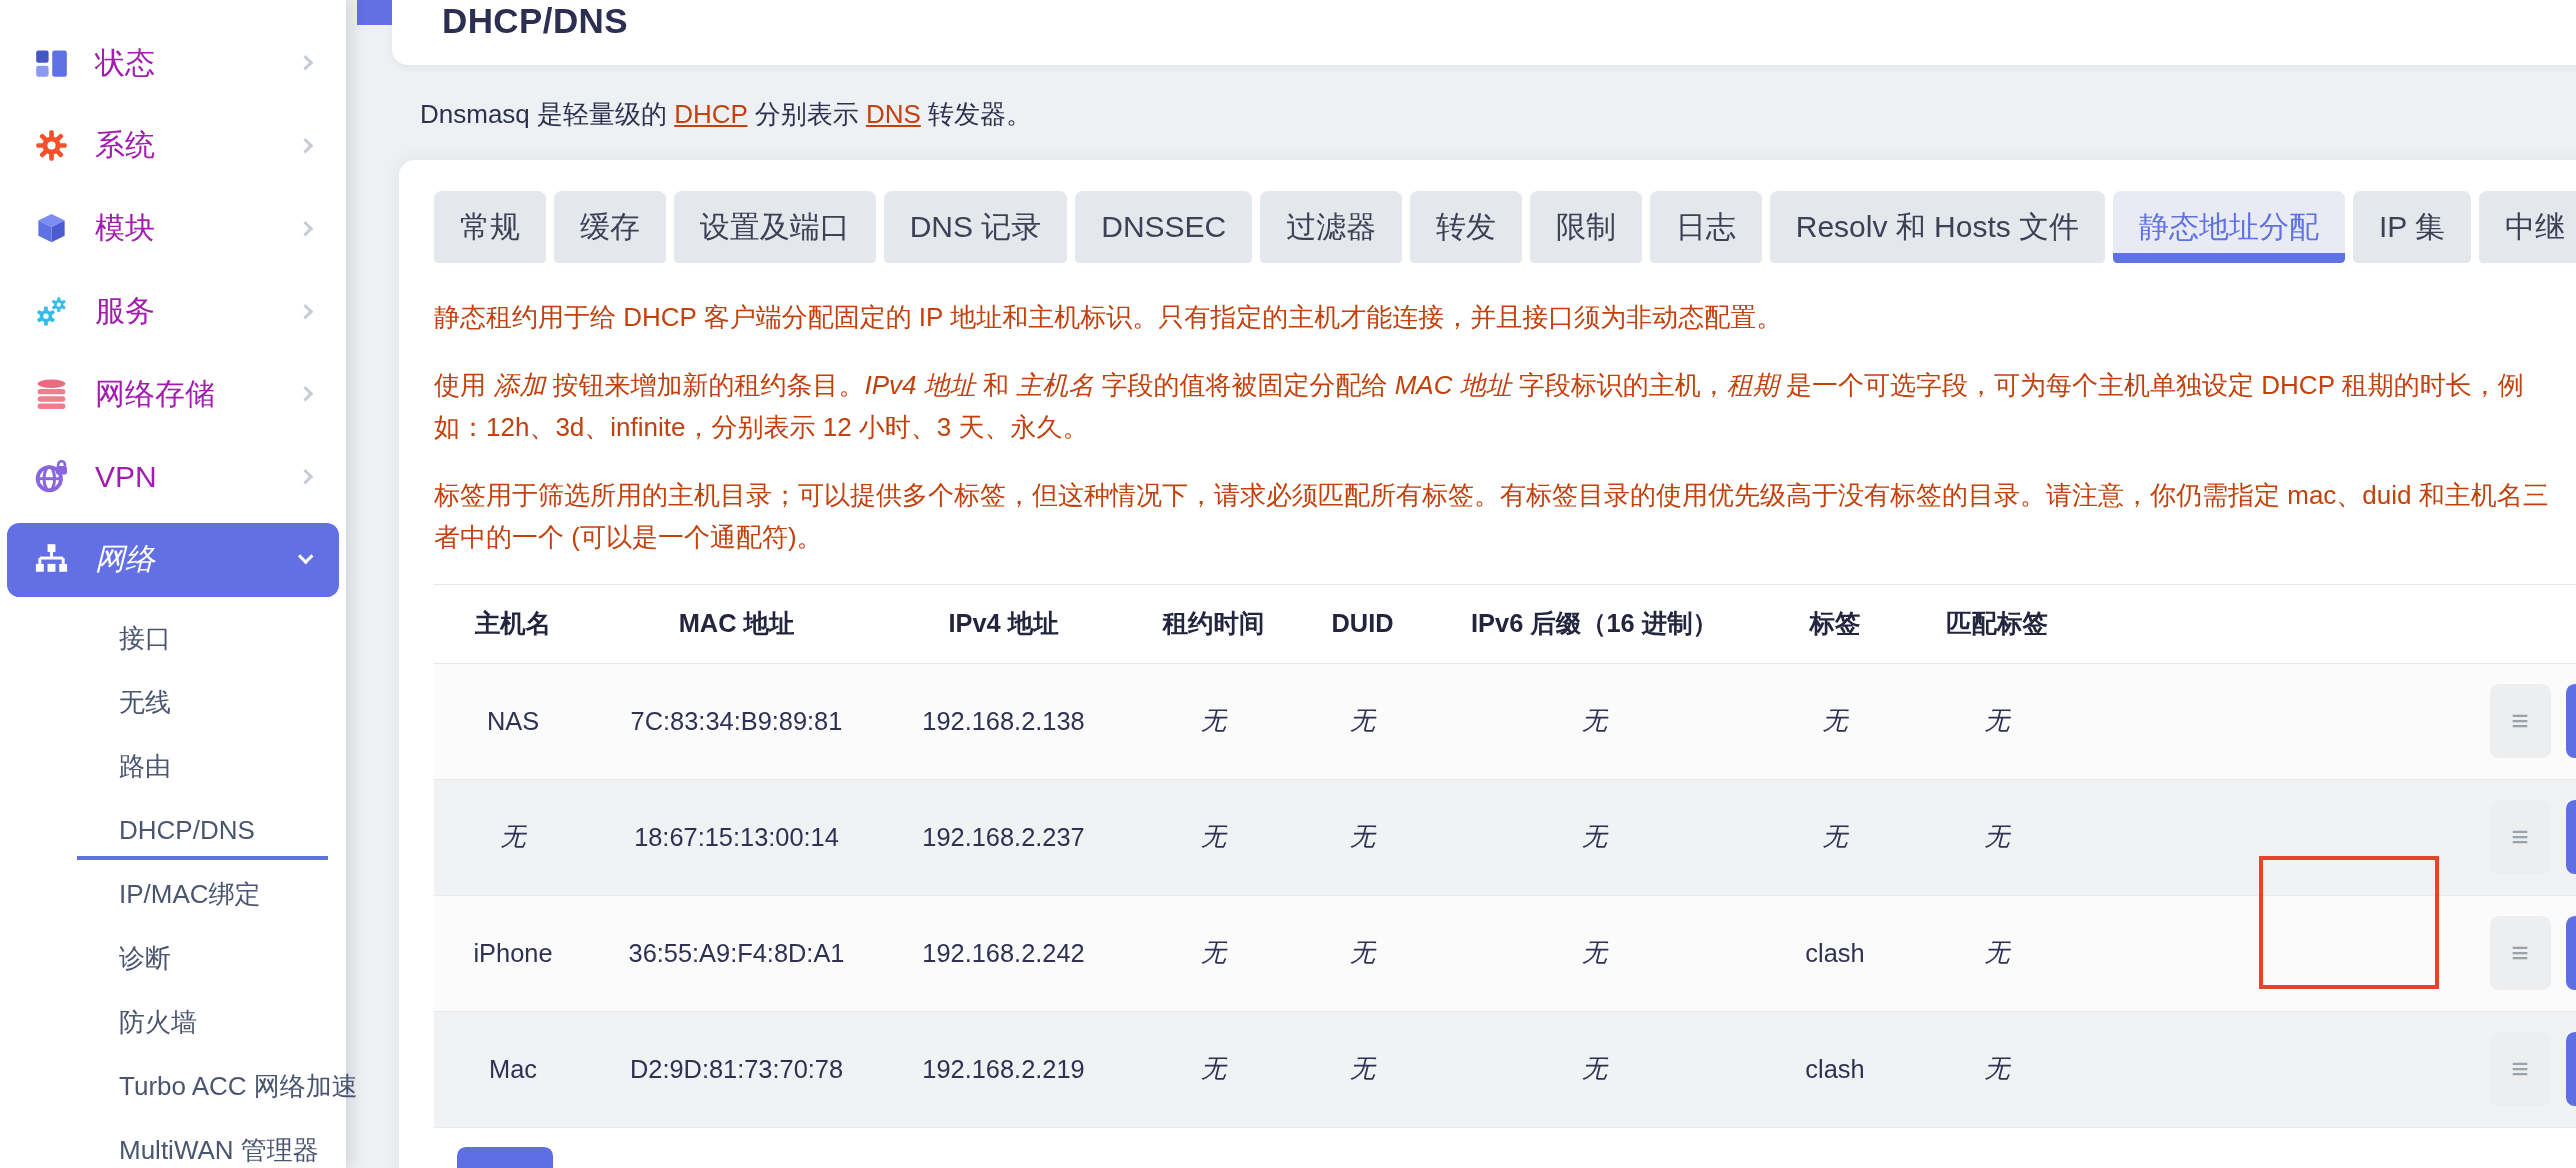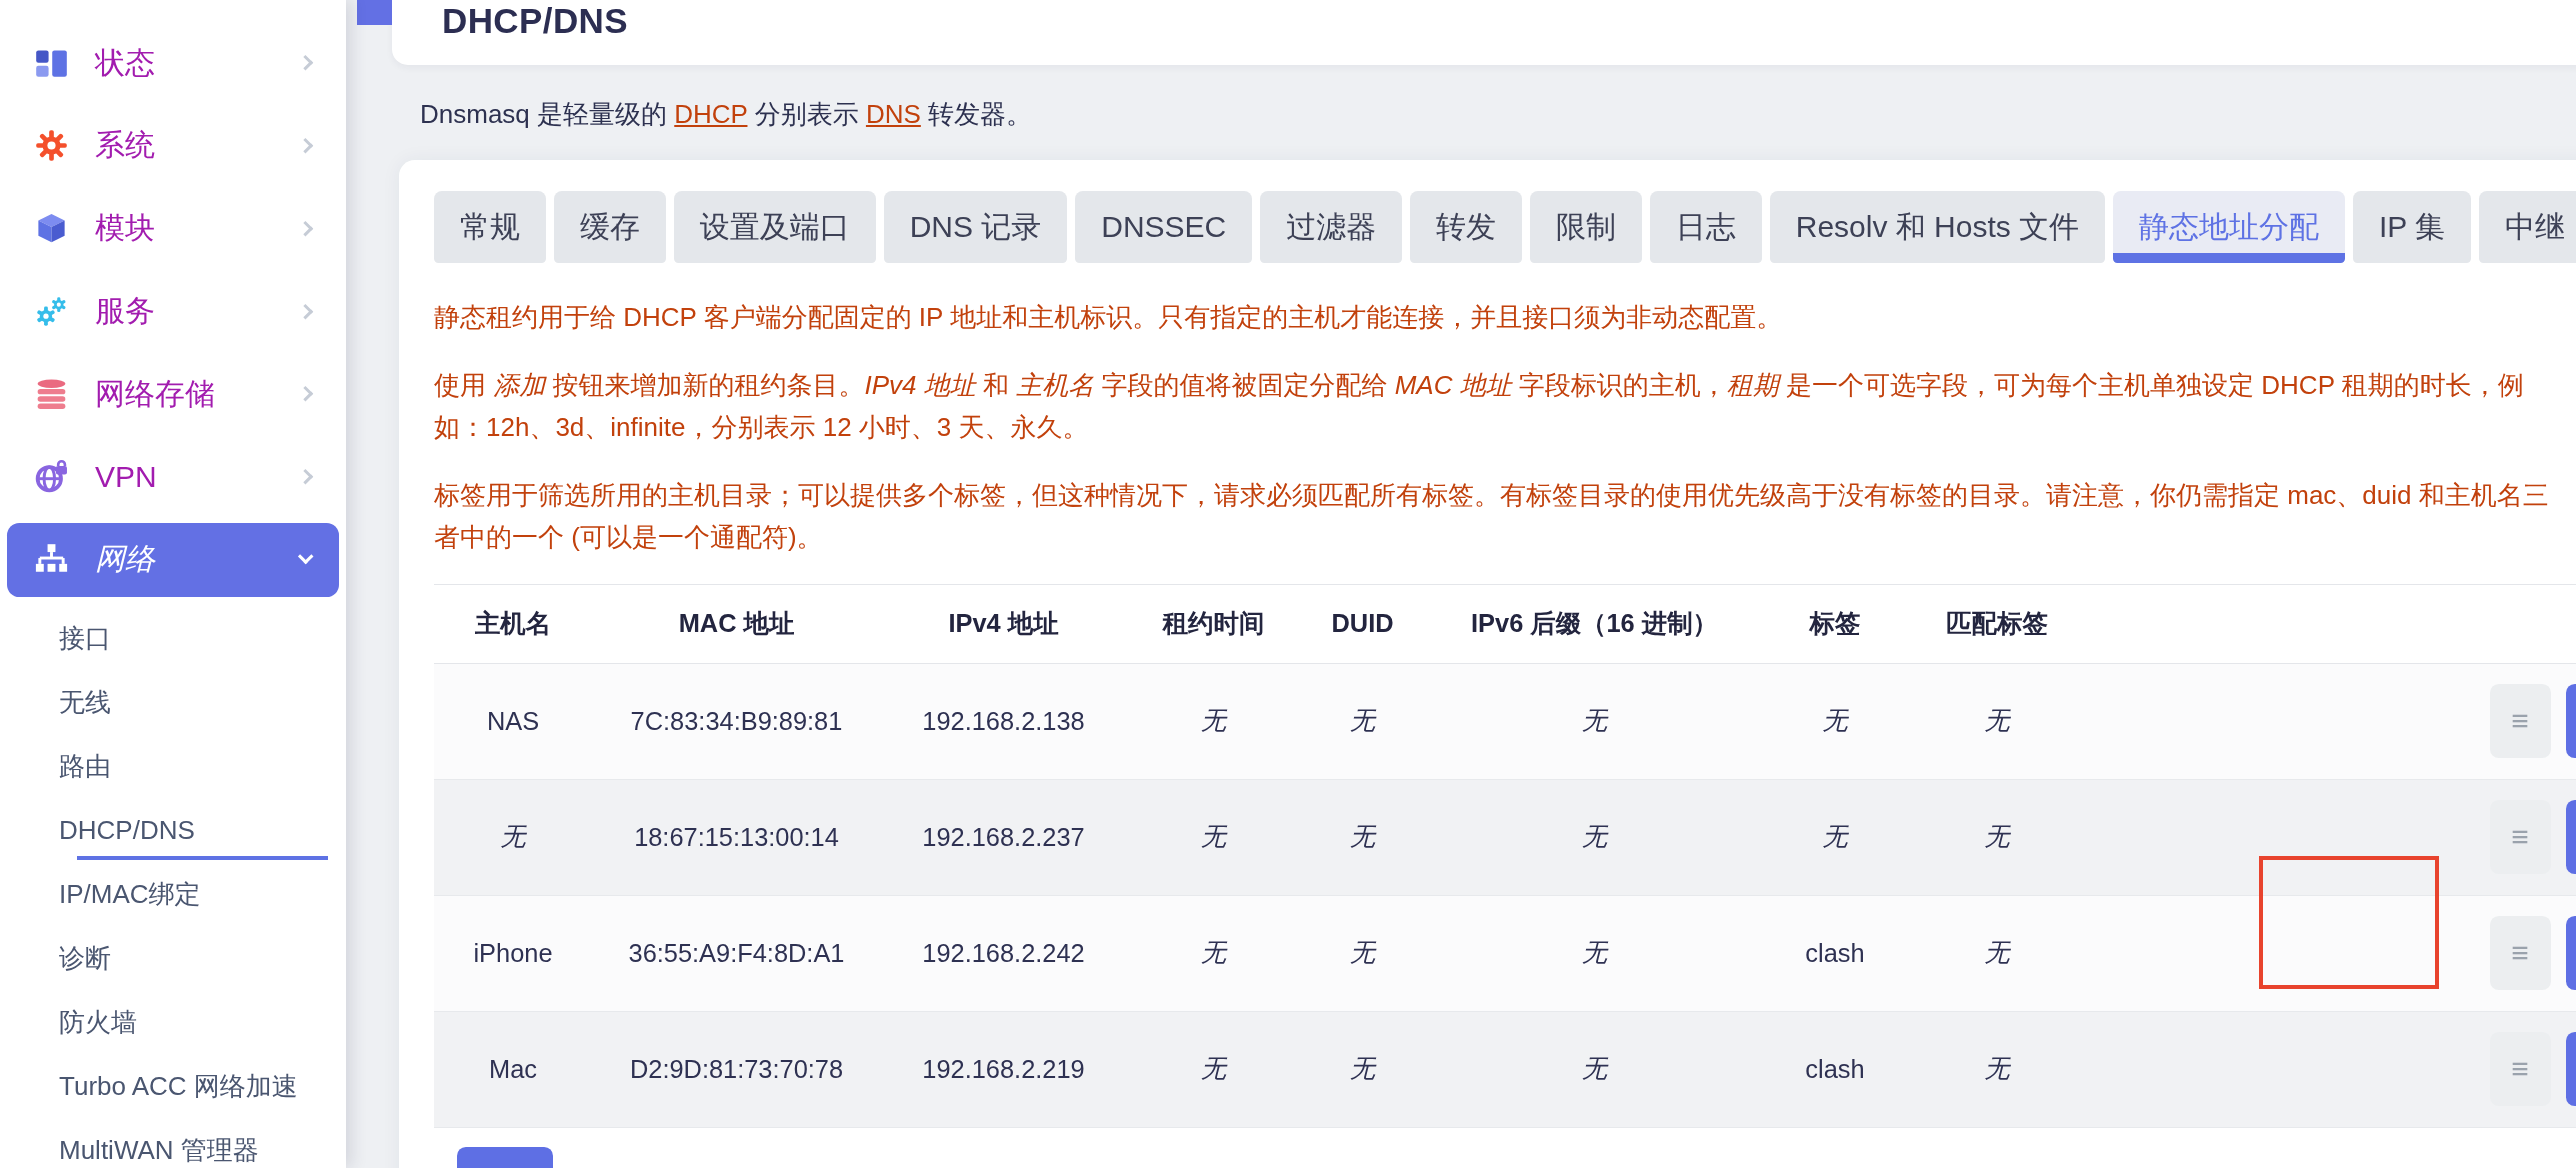--- a/index.html
+++ b/index.html
@@ -22,21 +22,21 @@
     color:#a21caf; font-size:30px; cursor:pointer;
   }
   .nav-item .ni-icon { width:39px; height:39px; display:flex; align-items:center; justify-content:center; }
   .nav-item .ni-label { margin-left:24.5px; }
   .chev { width:11.4px; height:11.4px; border-right:3.1px solid #c6ccd6; border-bottom:3.1px solid #c6ccd6; transform:rotate(-45deg); margin-left:auto; margin-right:7px; }
   .nav-item.active { background:#6370e4; color:#ffffff;font-style:italic; }
   .nav-item.active .chev { border-color:#ffffff; transform:rotate(45deg); margin-top:-7px; }
 
   .submenu { margin-top:5.3px; }
   .sub-item {
-    height:64px; line-height:64px; padding-left:59px; font-size:26px;
+    height:64px; line-height:64px; padding-left:119px; font-size:26px;
     color:#4a5670; cursor:pointer; position:relative; white-space:nowrap;
   }
   .sub-item.active::after {
     content:""; position:absolute; left:77px; width:251px; height:3.5px;
     background:#5e72e4; bottom:1.8px;
   }
 
   
   .main { flex:1; position:relative; background:#eef0f3; }
   .accent-square { position:absolute; left:11.4px; top:0; width:35px; height:24.5px; background:#6370e4; }

